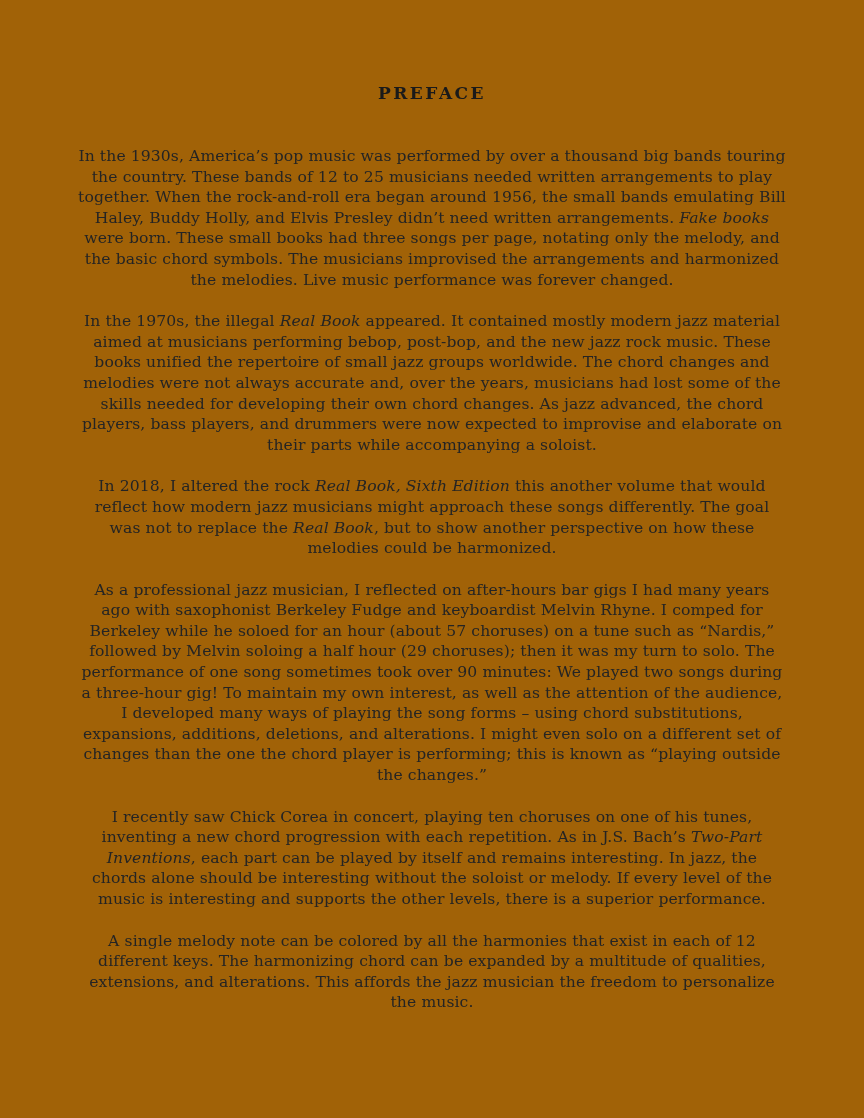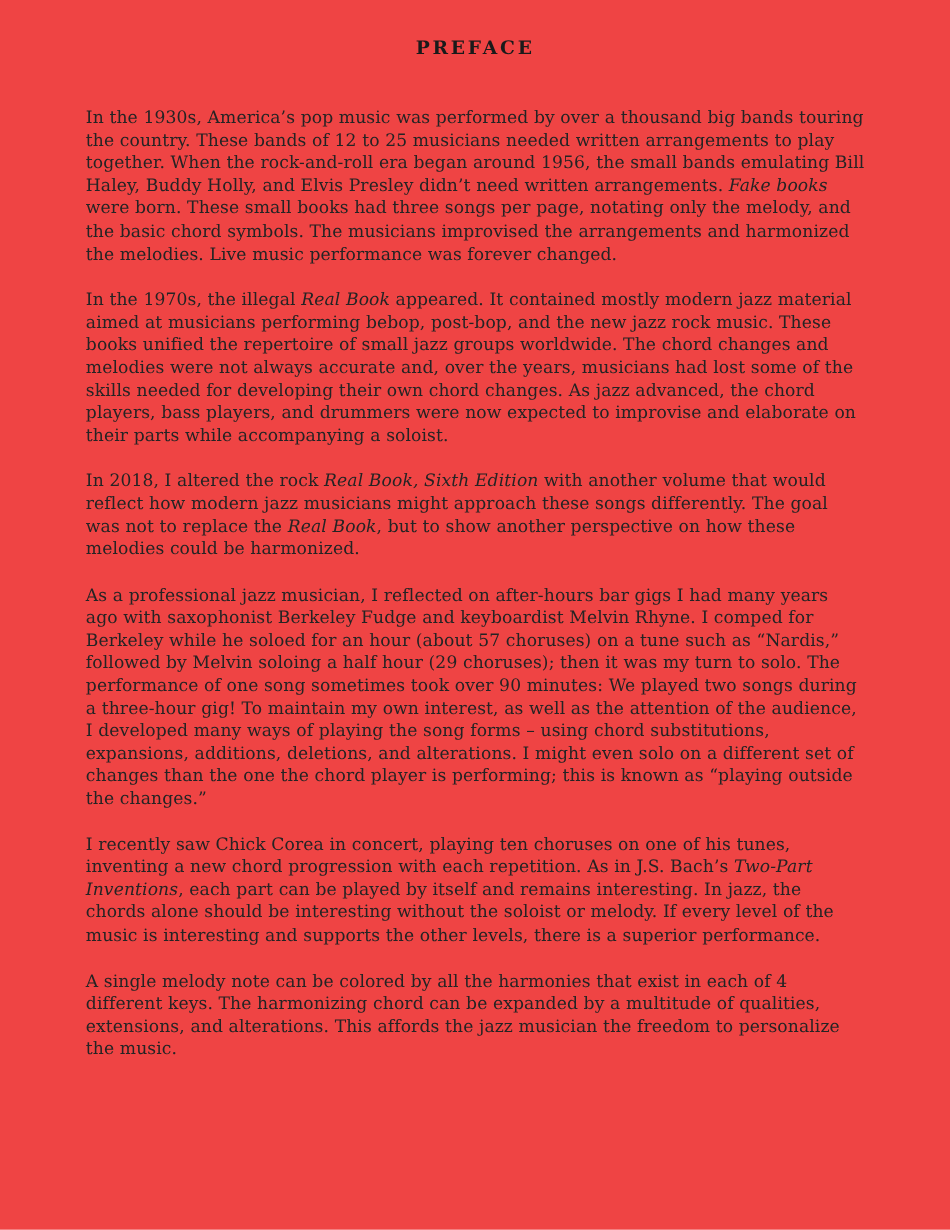--- a/index.html
+++ b/index.html
@@ -12,53 +12,53 @@
     width: 864px;
     height: 1118px;
     font-family: "DejaVu Serif", "Liberation Serif", serif;
     color: #1f1f1f;
     overflow: hidden;
   }
 
   .page {
     width: 864px;
     height: 1118px;
-    background: #ef4444;
-    padding: 34px 78px 0 78px;
+    background: #a16207;
+    padding: 83px 78px 0 78px;
   }
 
   .title {
     text-align: center;
     font-size: 17px;
     font-weight: bold;
     letter-spacing: 2.5px;
     color: #1a1a1a;
     margin-bottom: 43px;
   }
 
   .body-text p {
     font-size: 15.6px;
     line-height: 20.6px;
     letter-spacing: 0.1px;
     margin-bottom: 12px;
     color: #242424;
-    text-align: left;
+    text-align: center;
     margin-top: 21px;
   }
 
   .body-text em {
     font-style: italic;
   }
 </style>
 </head>
 <body>
 
 <div class="page">
   <h1 class="title">PREFACE</h1>
   <div class="body-text">
       <p><span>In the 1930s, America’s pop music was performed by over a thousand big bands touring the country. These bands of 12 to 25 musicians needed written arrangements to play together. When the rock-and-roll era began around 1956, the small bands emulating Bill Haley, Buddy Holly, and Elvis Presley didn’t need written arrangements. </span><em>Fake books</em><span> were born. These small books had three songs per page, notating only the melody, and the basic chord symbols. The musicians improvised the arrangements and harmonized the melodies. Live music performance was forever changed.</span></p>
       <p><span>In the 1970s, the illegal </span><em>Real Book</em><span> appeared. It contained mostly modern jazz material aimed at musicians performing bebop, post-bop, and the new jazz rock music. These books unified the repertoire of small jazz groups worldwide. The chord changes and melodies were not always accurate and, over the years, musicians had lost some of the skills needed for developing their own chord changes. As jazz advanced, the chord players, bass players, and drummers were now expected to improvise and elaborate on their parts while accompanying a soloist.</span></p>
-      <p><span>In 2018, I altered the rock </span><em>Real Book, Sixth Edition</em><span> with another volume that would reflect how modern jazz musicians might approach these songs differently. The goal was not to replace the </span><em>Real Book</em><span>, but to show another perspective on how these melodies could be harmonized.</span></p>
+      <p><span>In 2018, I altered the rock </span><em>Real Book, Sixth Edition</em><span> this another volume that would reflect how modern jazz musicians might approach these songs differently. The goal was not to replace the </span><em>Real Book</em><span>, but to show another perspective on how these melodies could be harmonized.</span></p>
       <p><span>As a professional jazz musician, I reflected on after-hours bar gigs I had many years ago with saxophonist Berkeley Fudge and keyboardist Melvin Rhyne. I comped for Berkeley while he soloed for an hour (about 57 choruses) on a tune such as “Nardis,” followed by Melvin soloing a half hour (29 choruses); then it was my turn to solo. The performance of one song sometimes took over 90 minutes: We played two songs during a three-hour gig! To maintain my own interest, as well as the attention of the audience, I developed many ways of playing the song forms – using chord substitutions, expansions, additions, deletions, and alterations. I might even solo on a different set of changes than the one the chord player is performing; this is known as “playing outside the changes.”</span></p>
       <p><span>I recently saw Chick Corea in concert, playing ten choruses on one of his tunes, inventing a new chord progression with each repetition. As in J.S. Bach’s </span><em>Two-Part Inventions</em><span>, each part can be played by itself and remains interesting. In jazz, the chords alone should be interesting without the soloist or melody. If every level of the music is interesting and supports the other levels, there is a superior performance.</span></p>
-      <p><span>A single melody note can be colored by all the harmonies that exist in each of 4 different keys. The harmonizing chord can be expanded by a multitude of qualities, extensions, and alterations. This affords the jazz musician the freedom to personalize the music.</span></p>
+      <p><span>A single melody note can be colored by all the harmonies that exist in each of 12 different keys. The harmonizing chord can be expanded by a multitude of qualities, extensions, and alterations. This affords the jazz musician the freedom to personalize the music.</span></p>
     </div>
 </div>
 
 </body></html>

